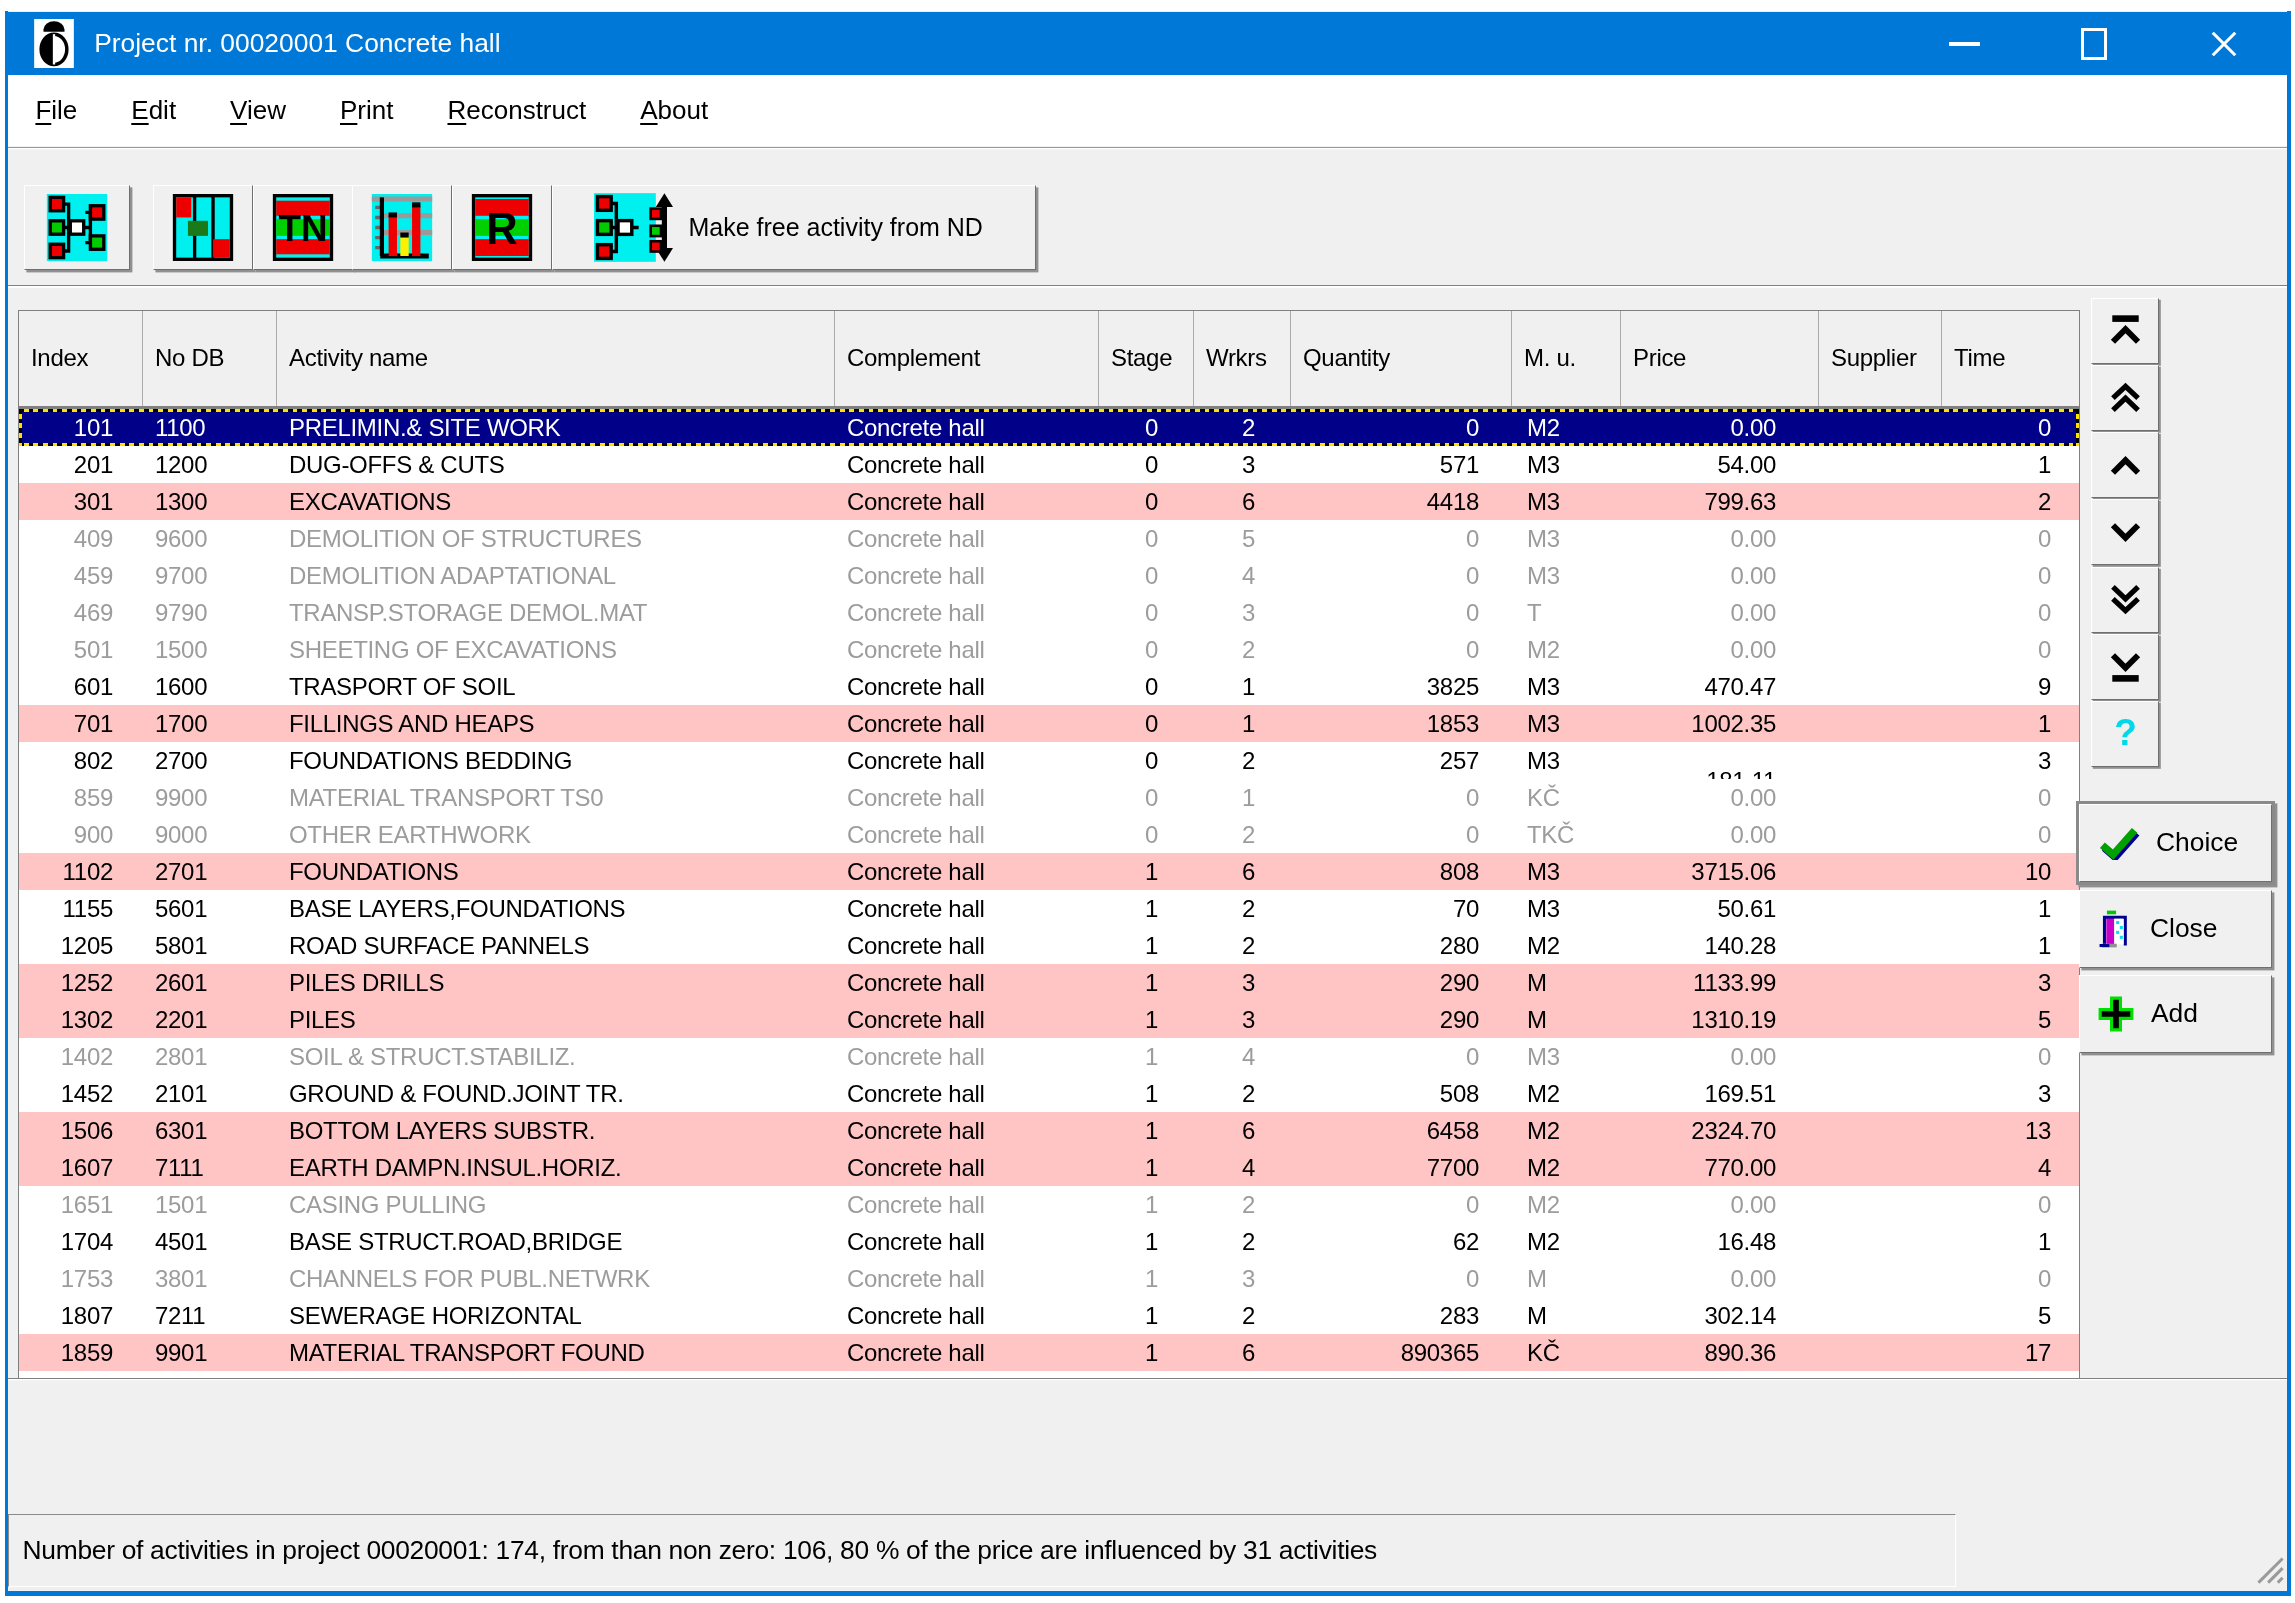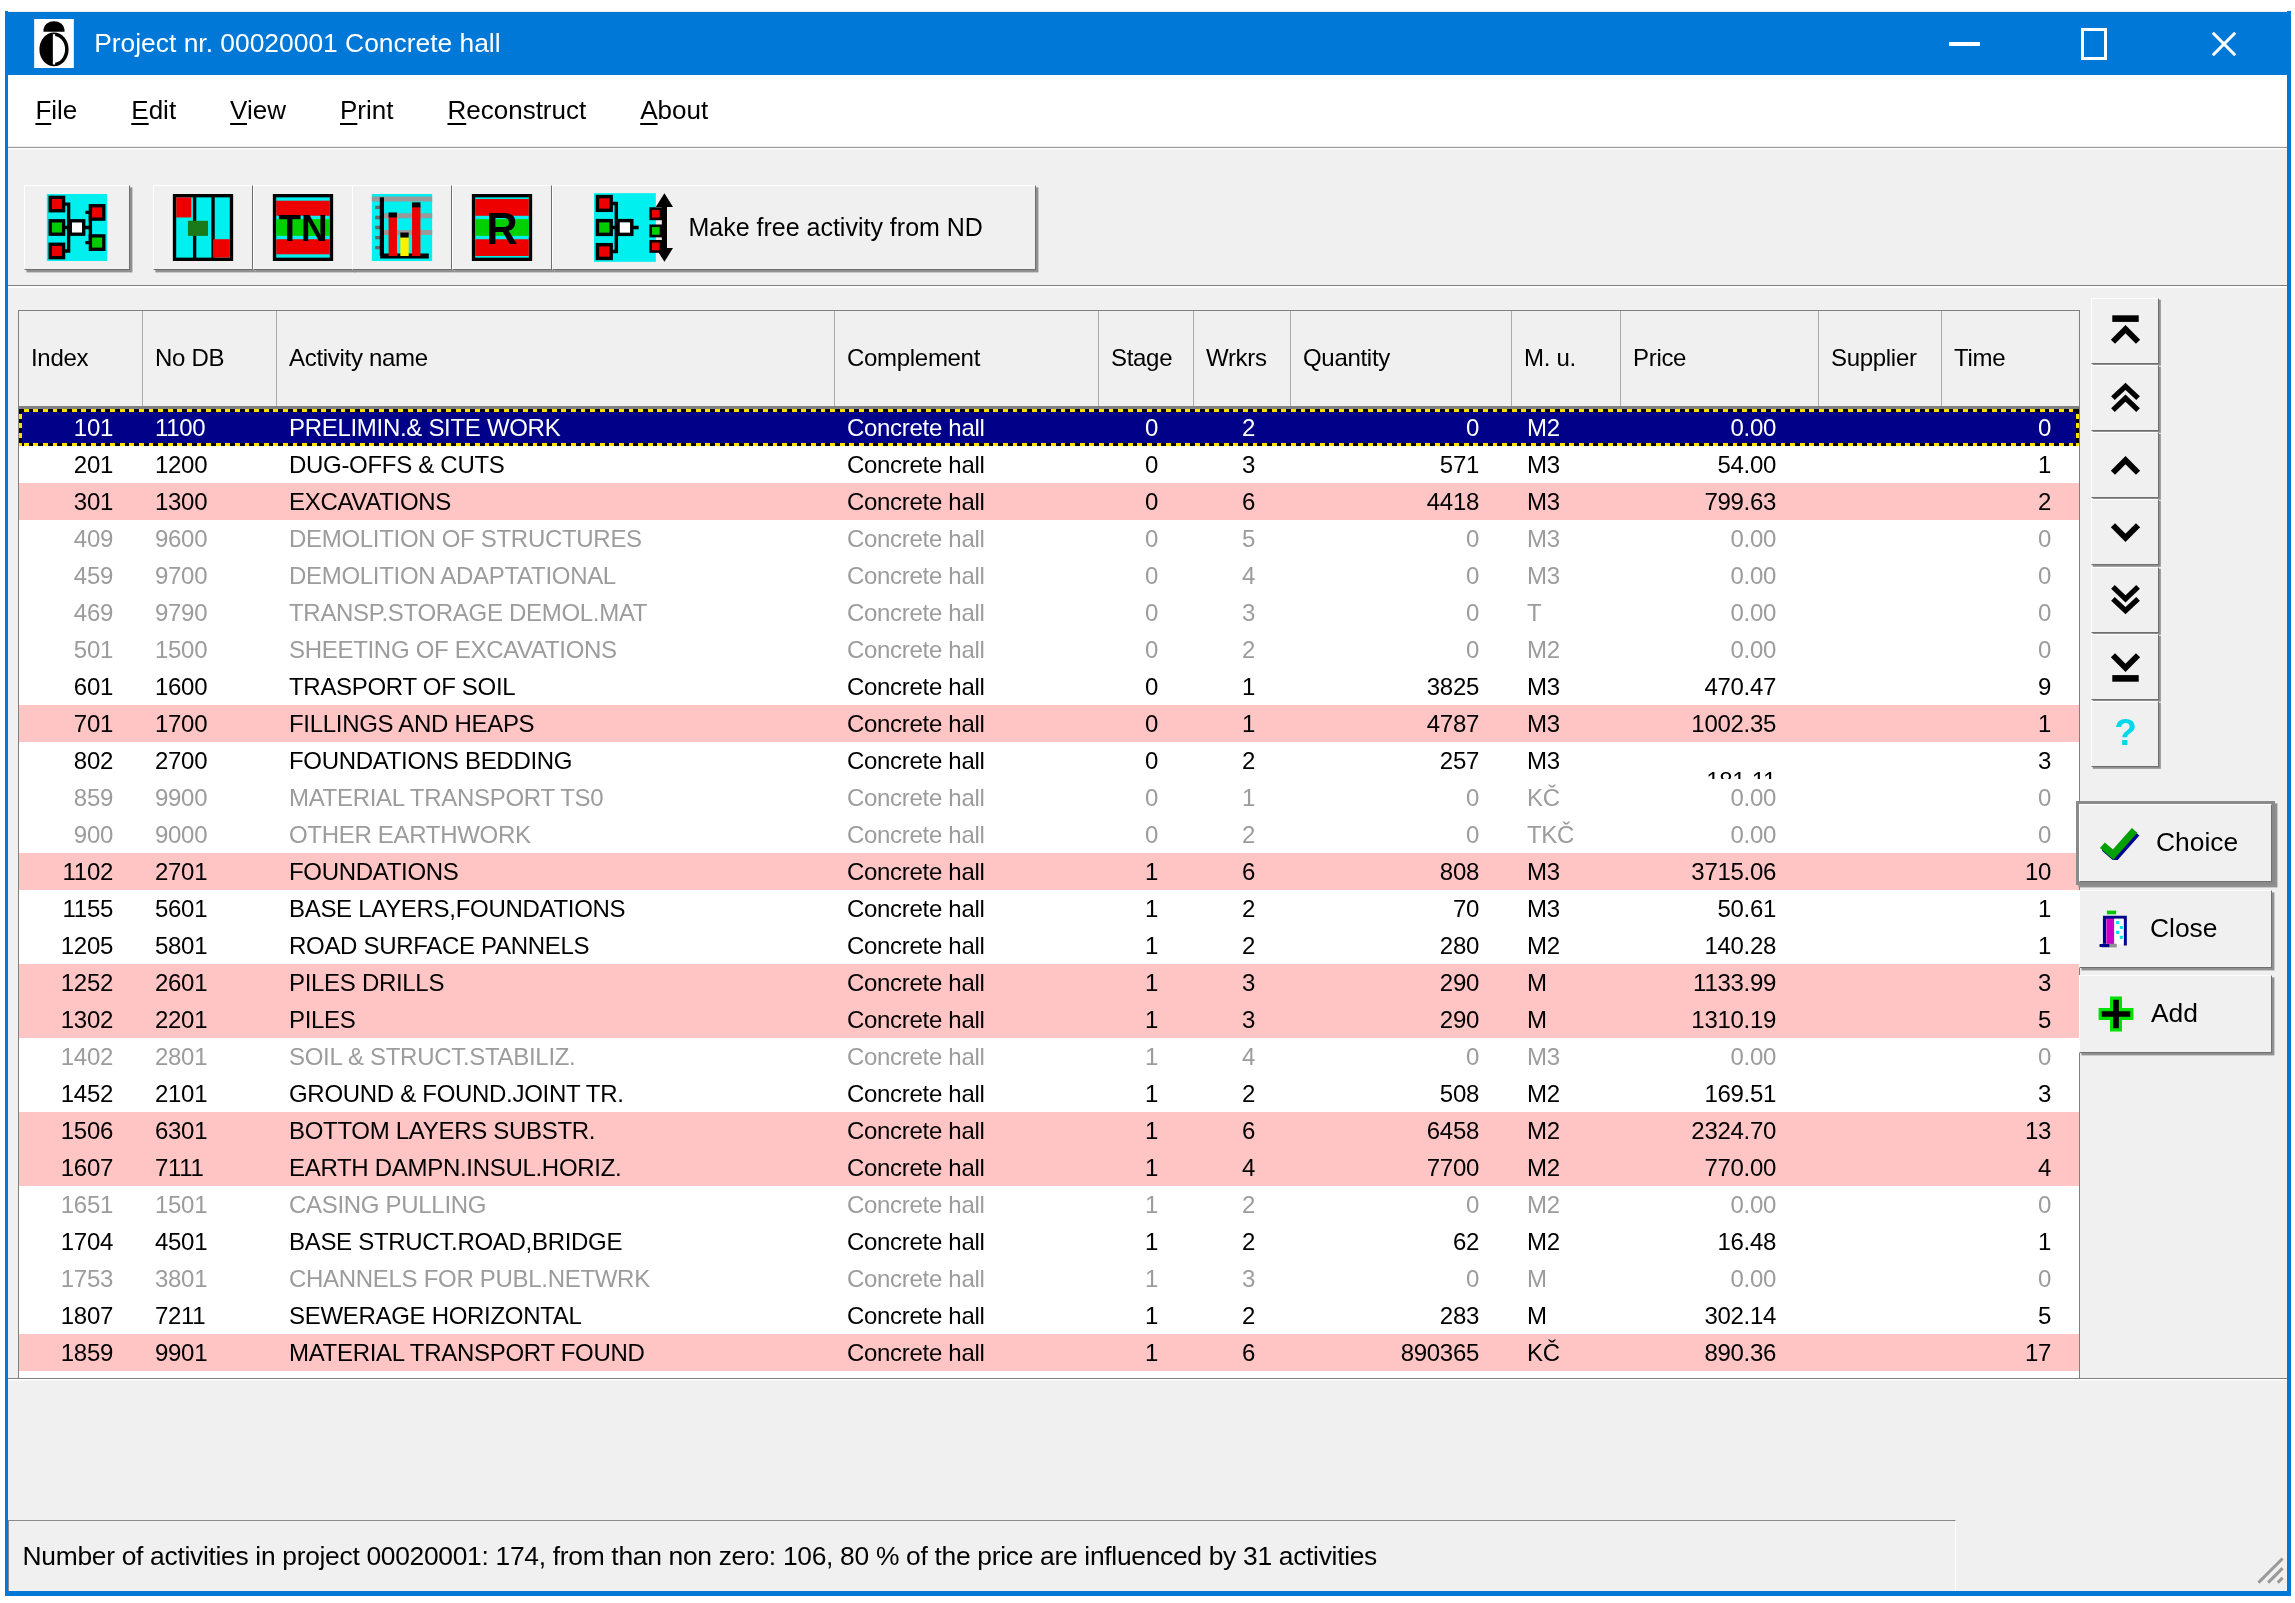--- a/index.html
+++ b/index.html
@@ -64,21 +64,21 @@
   .actbtn{position:absolute;left:2071px;width:193px;height:78px;background:#F0F0F0;border:1.8px solid;
           border-color:#ffffff #6f6f6f #6f6f6f #ffffff;box-shadow:2.4px 2.4px 0 #909090;
           display:flex;align-items:center;padding-left:17px;box-sizing:border-box;}
   .actbtn .alabel{font-size:26.4px;margin-left:15.6px;}
   .actbtn.default{box-shadow:0 0 0 3px #8a8a8a,2.4px 2.4px 0 3px #909090;}
 
   
   .spacer{position:absolute;left:3.6px;top:1367px;width:2279px;height:132px;background:#F0F0F0;
           border-top:1.8px solid #808080;box-shadow:inset 0 1.2px 0 #ffffff;box-sizing:border-box;}
   .statusbar{position:absolute;left:3.6px;top:1501px;width:2279px;height:77px;background:#F0F0F0;}
-  .spanel{position:absolute;top:8px;height:73px;background:#F0F0F0;border:1.2px solid;
+  .spanel{position:absolute;top:2px;height:73px;background:#F0F0F0;border:1.2px solid;
           border-color:#8a8a8a #ffffff #ffffff #8a8a8a;box-sizing:border-box;
           display:flex;align-items:center;font-size:26.4px;letter-spacing:-0.3px;text-align:center;}
   .spanel .stext{white-space:nowrap;overflow:hidden;}
   .sp-left{left:0;width:1948px;padding-left:13.2px;}
   .sp-right{left:1951px;width:328px;padding-left:14.4px;}
   .sp-right .stext{width:283px;}
   .grip{position:absolute;right:2.4px;bottom:3.6px;width:35px;height:35px;}
 </style>
 </head>
 <body>
@@ -320,21 +320,21 @@
           <div class="tcell" style="width: 123px; text-align: left; padding-left: 12px;"></div>
           <div class="tcell" style="width: 136px; text-align: right; padding-right: 27px;">9</div>
         </div>
         <div class="trow st-highlight">
           <div class="tcell" style="width: 124px; text-align: right; padding-right: 30px;">701</div>
           <div class="tcell" style="width: 134px; text-align: left; padding-left: 12px;">1700</div>
           <div class="tcell" style="width: 558px; text-align: left; padding-left: 12px;">FILLINGS AND HEAPS</div>
           <div class="tcell" style="width: 264px; text-align: left; padding-left: 12px;">Concrete hall</div>
           <div class="tcell" style="width: 95px; text-align: right; padding-right: 36px;">0</div>
           <div class="tcell" style="width: 97px; text-align: right; padding-right: 36px;">1</div>
-          <div class="tcell" style="width: 221px; text-align: right; padding-right: 33px;">4787</div>
+          <div class="tcell" style="width: 221px; text-align: right; padding-right: 33px;">1853</div>
           <div class="tcell" style="width: 109px; text-align: left; padding-left: 15px;">M3</div>
           <div class="tcell" style="width: 198px; text-align: right; padding-right: 43px;">1002.35</div>
           <div class="tcell" style="width: 123px; text-align: left; padding-left: 12px;"></div>
           <div class="tcell" style="width: 136px; text-align: right; padding-right: 27px;">1</div>
         </div>
         <div class="trow st-normal">
           <div class="tcell" style="width: 124px; text-align: right; padding-right: 30px;">802</div>
           <div class="tcell" style="width: 134px; text-align: left; padding-left: 12px;">2700</div>
           <div class="tcell" style="width: 558px; text-align: left; padding-left: 12px;">FOUNDATIONS BEDDING</div>
           <div class="tcell" style="width: 264px; text-align: left; padding-left: 12px;">Concrete hall</div>

